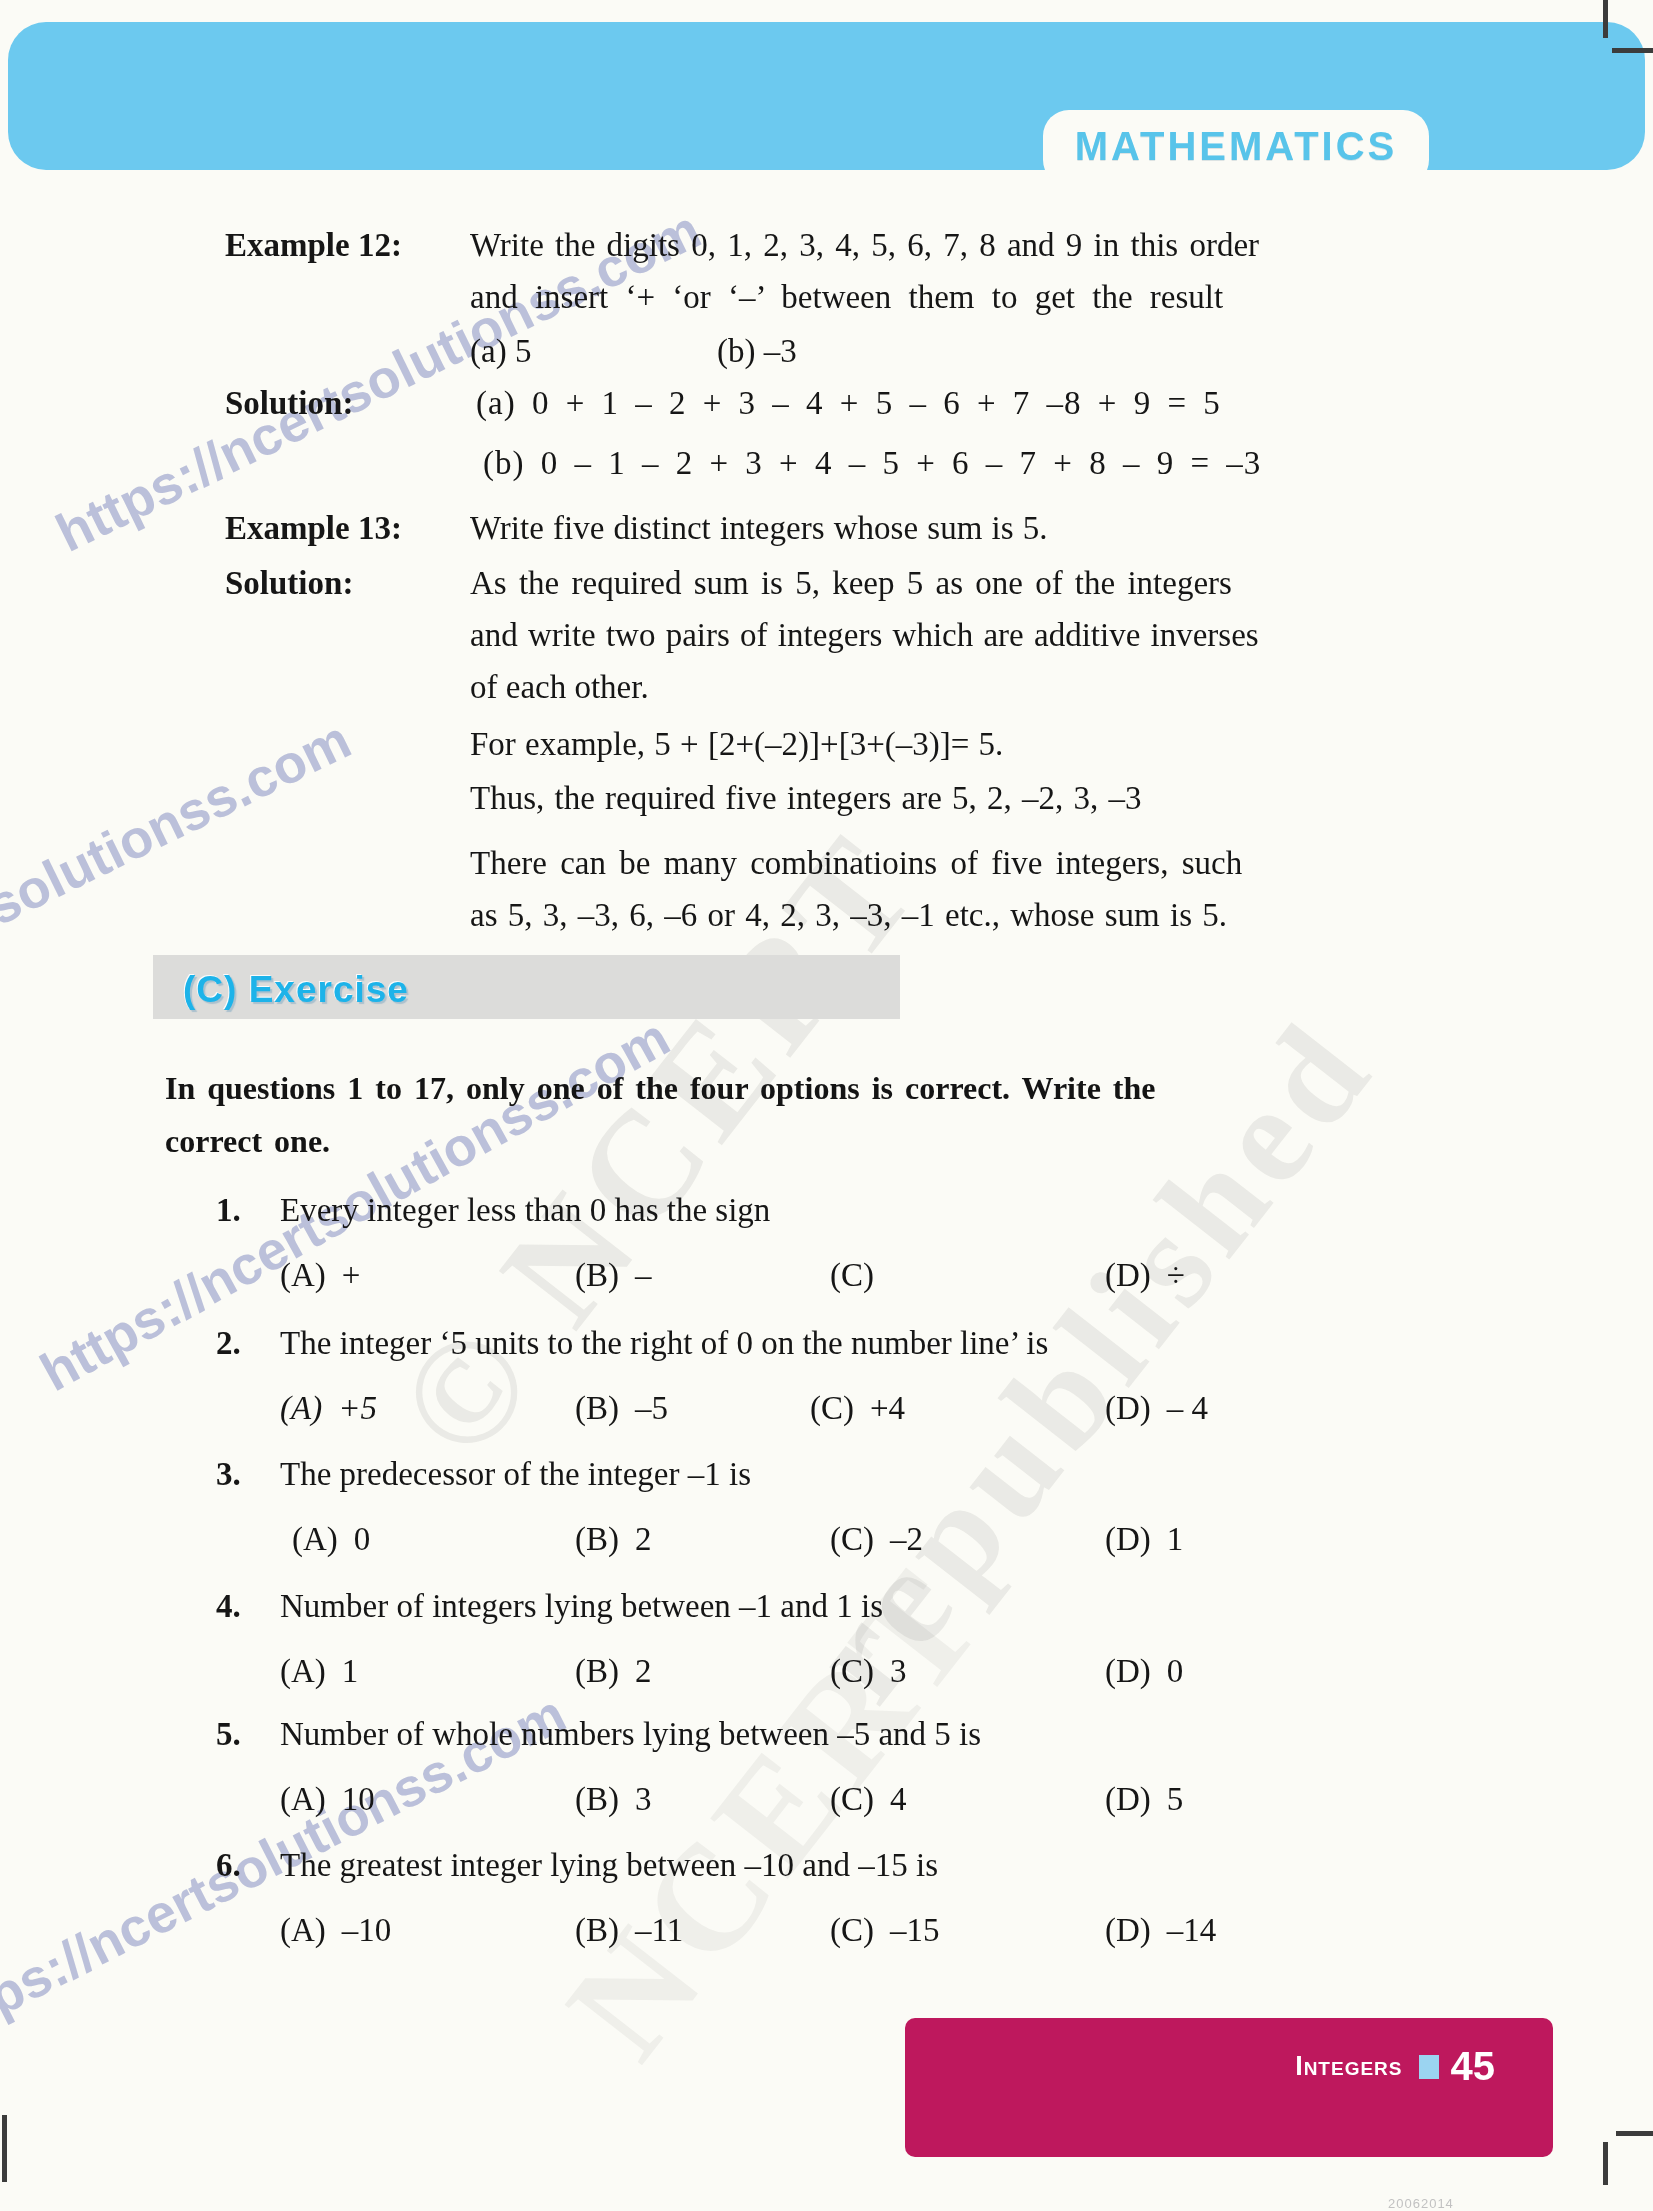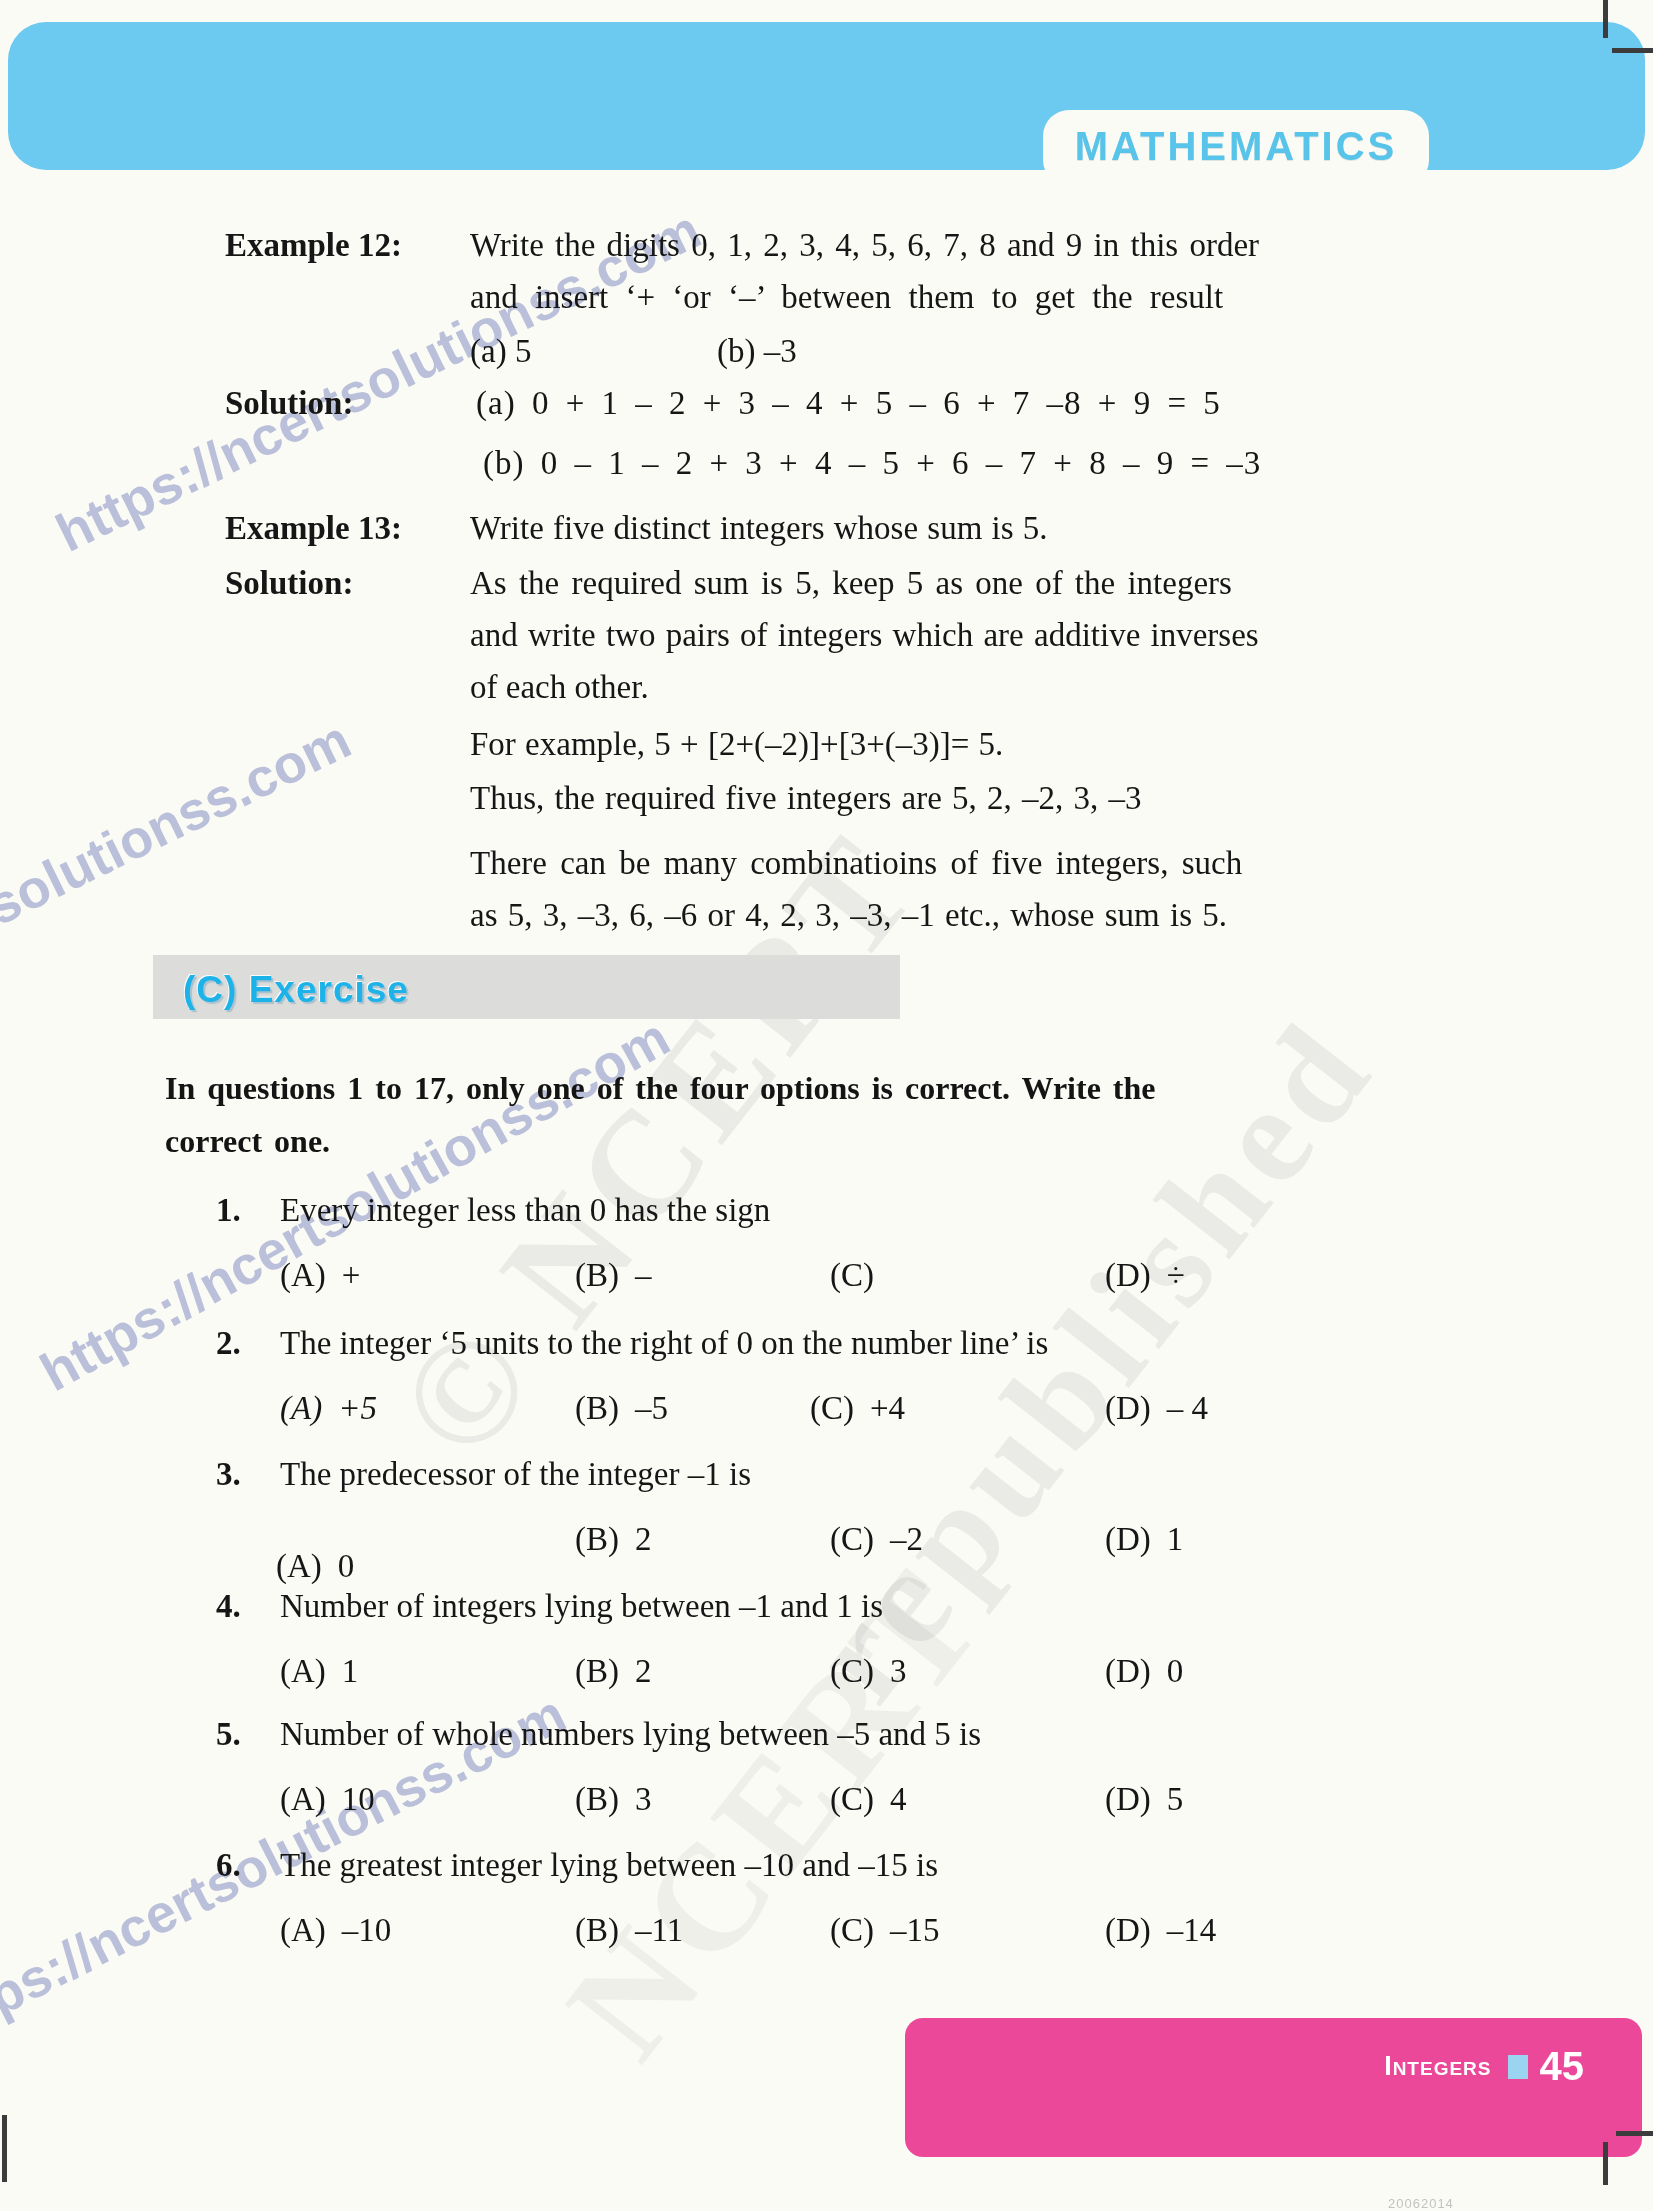--- a/index.html
+++ b/index.html
@@ -50,22 +50,22 @@
   .intro{position:absolute;left:165px;font-weight:bold;font-size:32px;color:#141414;
            word-spacing:4px;white-space:nowrap;z-index:5;text-align:center;}
   #intro1{top:1070px;}
   #intro2{top:1123px;}
   
   .q-num{position:absolute;font-weight:bold;font-size:33px;color:#161616;z-index:5;}
   .q-text{position:absolute;font-size:33px;color:#161616;white-space:nowrap;z-index:5;}
   .opt{position:absolute;font-size:33px;color:#161616;white-space:nowrap;z-index:5;}
   .opt .val{margin-left:16px;}
   
-  .footer-box{position:absolute;left:905px;top:2018px;width:737px;height:139px;
-           background:#ec4899;border-radius:18px;z-index:2;}
+  .footer-box{position:absolute;left:905px;top:2018px;width:648px;height:139px;
+           background:#be185d;border-radius:10px;z-index:2;}
   .footer-row{position:absolute;top:26px;right:58px;display:flex;align-items:center;z-index:3;}
   .chapter{font-family:"Liberation Sans",sans-serif;font-weight:600;font-size:27px;
            font-variant:small-caps;letter-spacing:1px;color:#ffffff;}
   .fsq{width:20px;height:24px;background:#9bd4f1;margin:0 12px 0 16px;display:inline-block;}
   .pagenum{font-family:"Liberation Sans",sans-serif;font-weight:bold;font-size:40px;color:#ffffff;}
   .print-code{position:absolute;left:1388px;top:2196px;z-index:4;
            font-family:"Liberation Sans",sans-serif;font-size:13px;color:#c2c2c2;letter-spacing:1px;}
 </style>
 </head>
 <body>
@@ -128,21 +128,21 @@
       <div class="opt" style="left: 830px; top: 1257px;"><span>(C)</span><span class="val"></span></div>
       <div class="opt" style="left: 1105px; top: 1257px;"><span>(D)</span><span class="val">÷</span></div>
       <div class="q-num" style="left: 216px; top: 1325px;">2.</div>
       <div class="q-text" style="left: 280px; top: 1325px;">The integer ‘5 units to the right of 0 on the number line’ is</div>
       <div class="opt" style="left: 280px; top: 1390px; font-style: italic;"><span>(A)</span><span class="val">+5</span></div>
       <div class="opt" style="left: 575px; top: 1390px;"><span>(B)</span><span class="val">–5</span></div>
       <div class="opt" style="left: 810px; top: 1390px;"><span>(C)</span><span class="val">+4</span></div>
       <div class="opt" style="left: 1105px; top: 1390px;"><span>(D)</span><span class="val">– 4</span></div>
       <div class="q-num" style="left: 216px; top: 1456px;">3.</div>
       <div class="q-text" style="left: 280px; top: 1456px;">The predecessor of the integer –1 is</div>
-      <div class="opt" style="left: 276px; top: 1521px; margin-top: 27px;"><span>(A)</span><span class="val">0</span></div>
+      <div class="opt" style="left: 292px; top: 1521px;"><span>(A)</span><span class="val">0</span></div>
       <div class="opt" style="left: 575px; top: 1521px;"><span>(B)</span><span class="val">2</span></div>
       <div class="opt" style="left: 830px; top: 1521px;"><span>(C)</span><span class="val">–2</span></div>
       <div class="opt" style="left: 1105px; top: 1521px;"><span>(D)</span><span class="val">1</span></div>
       <div class="q-num" style="left: 216px; top: 1588px;">4.</div>
       <div class="q-text" style="left: 280px; top: 1588px;">Number of integers lying between –1 and 1 is</div>
       <div class="opt" style="left: 280px; top: 1653px;"><span>(A)</span><span class="val">1</span></div>
       <div class="opt" style="left: 575px; top: 1653px;"><span>(B)</span><span class="val">2</span></div>
       <div class="opt" style="left: 830px; top: 1653px;"><span>(C)</span><span class="val">3</span></div>
       <div class="opt" style="left: 1105px; top: 1653px;"><span>(D)</span><span class="val">0</span></div>
       <div class="q-num" style="left: 216px; top: 1716px;">5.</div>

